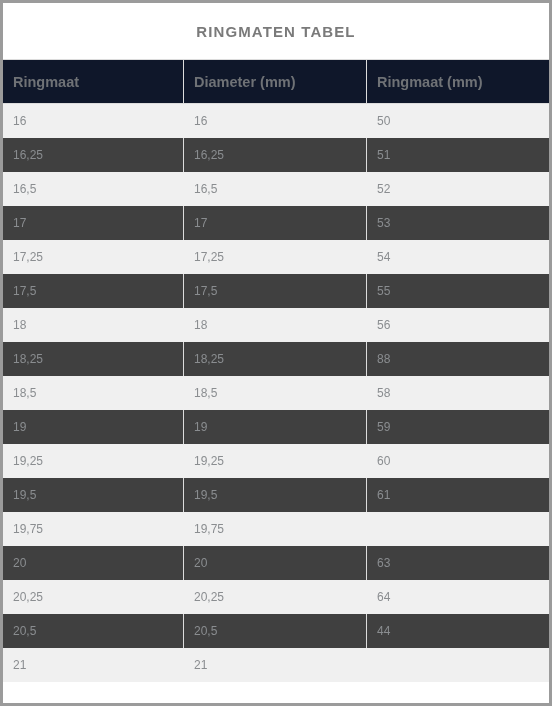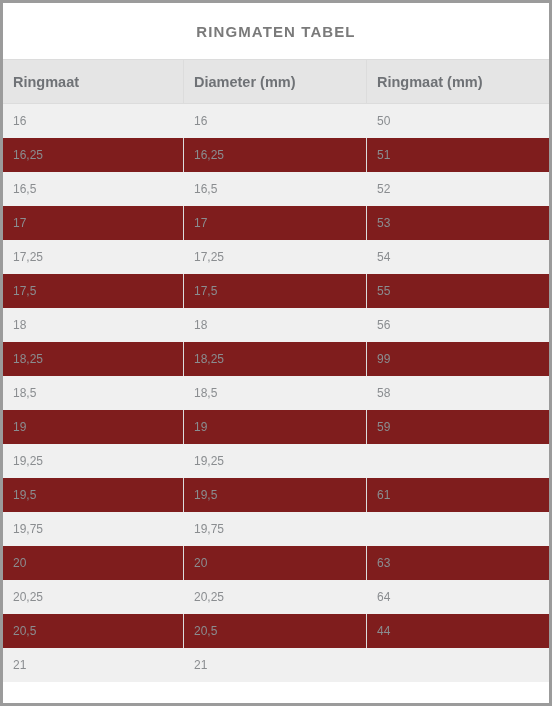--- a/index.html
+++ b/index.html
@@ -35,21 +35,21 @@
   .title-text {
     font-size: 15px;
     font-weight: bold;
     color: #7a7a7a;
     letter-spacing: 1.1px;
   }
 
   .header-row {
     box-sizing: border-box;
     height: 44px;
-    background: #e5e5e5;
+    background: #0f172a;
     border-bottom: 1px solid #dcdcdc;
     display: flex;
     align-items: center;
   }
   .header-cell {
     box-sizing: border-box;
     font-size: 14.5px;
     font-weight: bold;
     color: #6f7276;
     padding-left: 10px;
@@ -58,21 +58,21 @@
     align-items: center;
   }
 
   .data-row {
     box-sizing: border-box;
     height: 34px;
     display: flex;
     align-items: center;
   }
   .data-row.odd  { background: #f0f0f0; }
-  .data-row.even { background: #7f1d1d; }
+  .data-row.even { background: #404040; }
 
   .data-cell {
     box-sizing: border-box;
     font-size: 12px;
     color: #8a8d90;
     padding-left: 10px;
     height: 100%;
     display: flex;
     align-items: center;
   }
@@ -139,35 +139,36 @@
         <div class="data-cell col-2">55</div>
       </div>
       <div class="data-row odd">
         <div class="data-cell col-0">18</div>
         <div class="data-cell col-1">18</div>
         <div class="data-cell col-2">56</div>
       </div>
       <div class="data-row even">
         <div class="data-cell col-0">18,25</div>
         <div class="data-cell col-1">18,25</div>
-        <div class="data-cell col-2">99</div>
+        <div class="data-cell col-2">88</div>
       </div>
       <div class="data-row odd">
         <div class="data-cell col-0">18,5</div>
         <div class="data-cell col-1">18,5</div>
         <div class="data-cell col-2">58</div>
       </div>
       <div class="data-row even">
         <div class="data-cell col-0">19</div>
         <div class="data-cell col-1">19</div>
         <div class="data-cell col-2">59</div>
       </div>
       <div class="data-row odd">
         <div class="data-cell col-0">19,25</div>
         <div class="data-cell col-1">19,25</div>
+        <div class="data-cell col-2">60</div>
       </div>
       <div class="data-row even">
         <div class="data-cell col-0">19,5</div>
         <div class="data-cell col-1">19,5</div>
         <div class="data-cell col-2">61</div>
       </div>
       <div class="data-row odd">
         <div class="data-cell col-0">19,75</div>
         <div class="data-cell col-1">19,75</div>
       </div>

